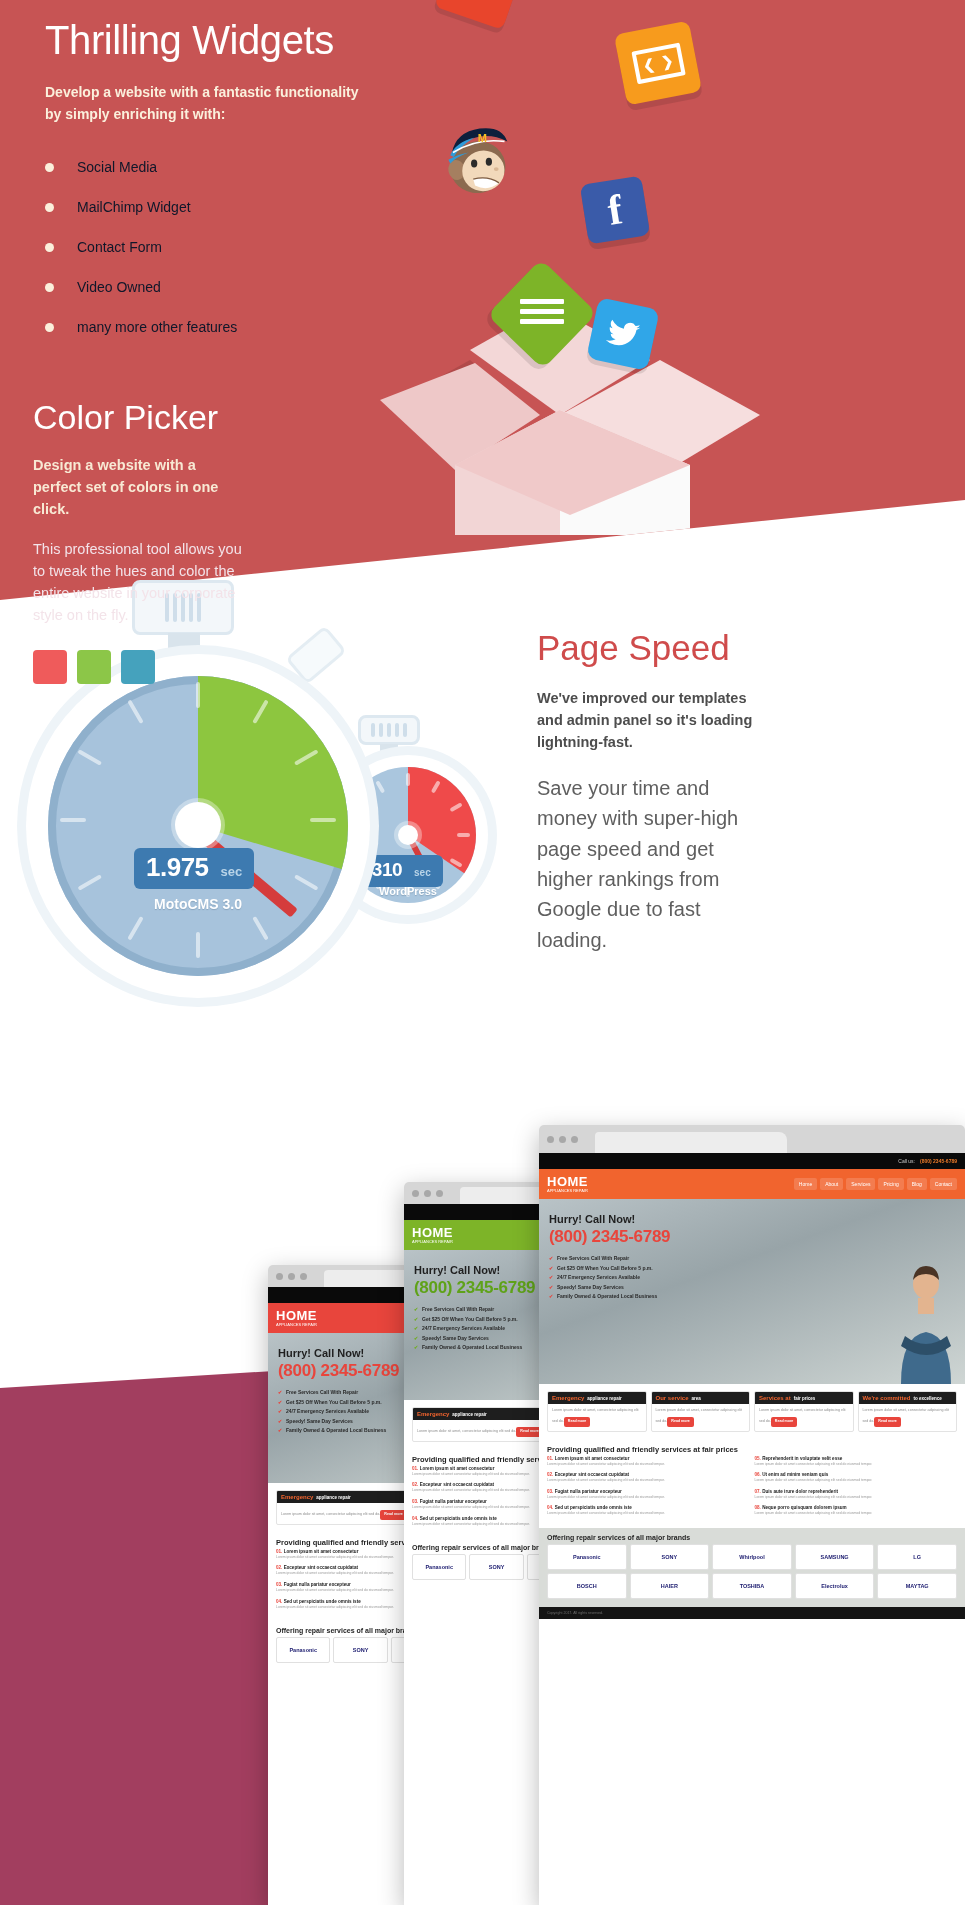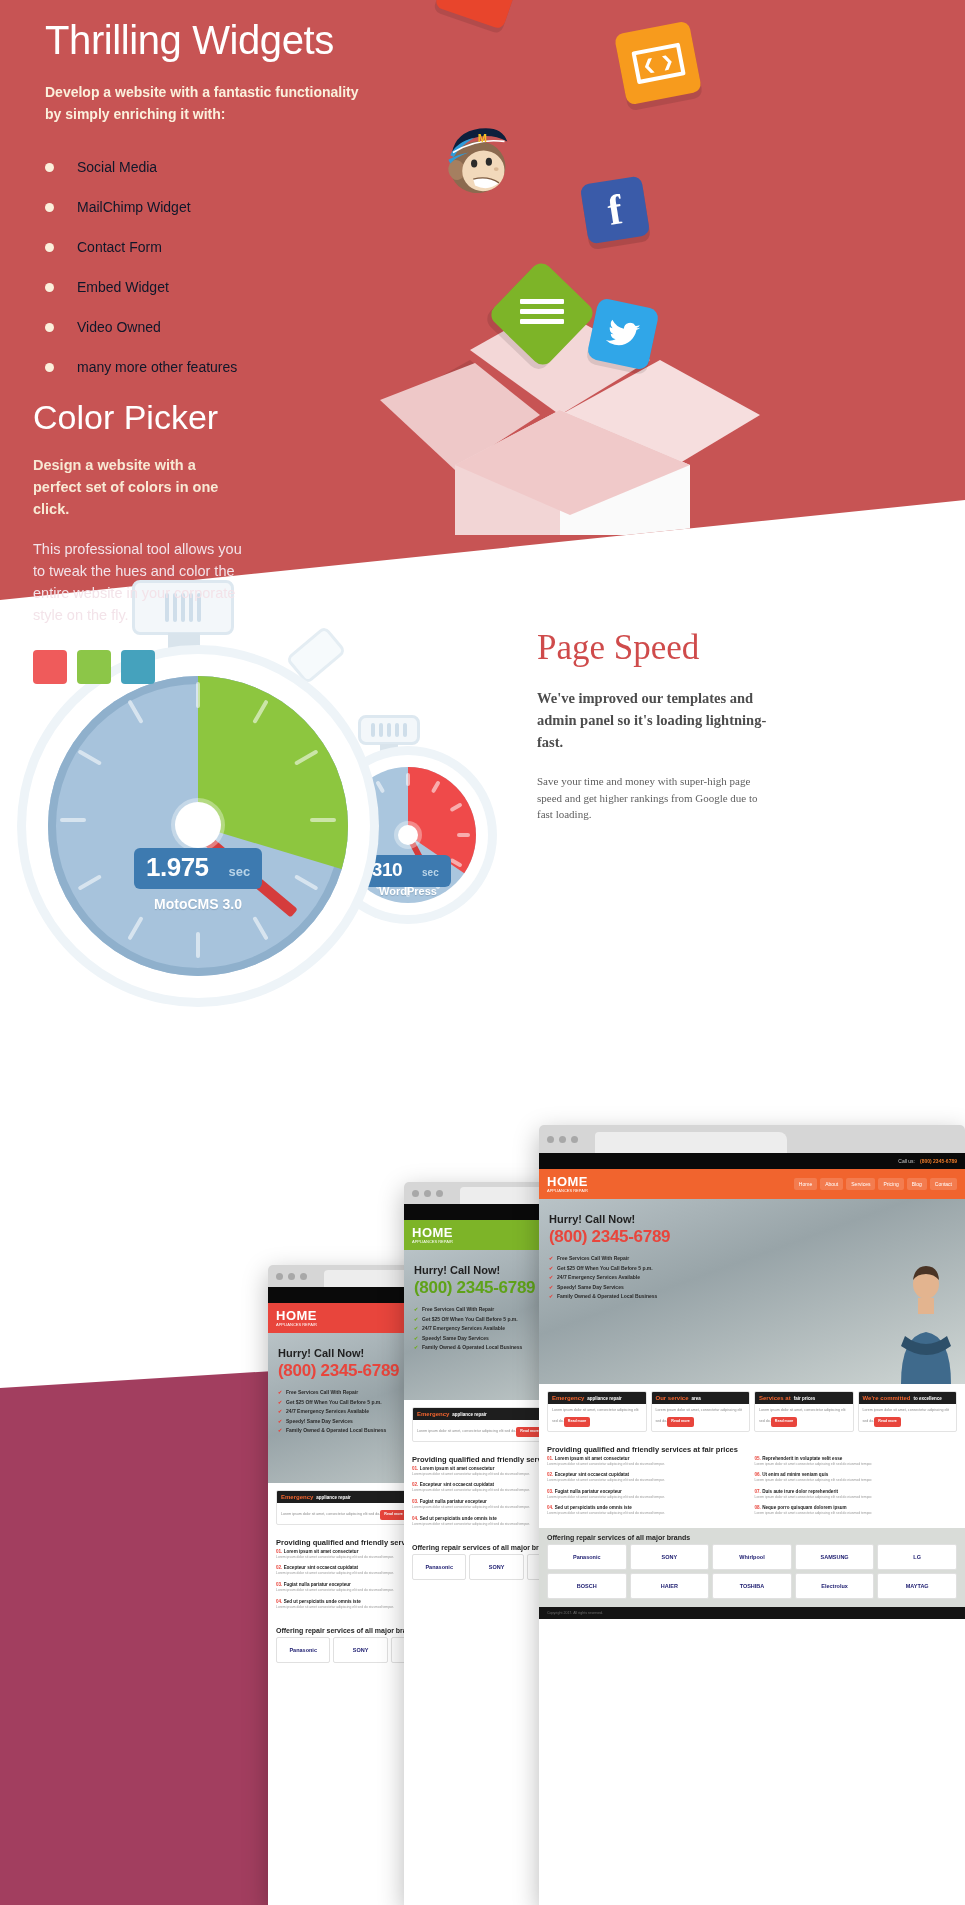--- a/index.html
+++ b/index.html
@@ -81,27 +81,27 @@
   .card-tw {
     position:absolute; left:232px; top:38px; width:62px; height:62px;
     background:#30a6e8; border-radius:10px; transform:rotate(12deg);
     box-shadow:0 5px 0 rgba(0,0,0,0.10);
     display:flex; align-items:center; justify-content:center;
     color:#fff; font-size:34px; line-height:1;
   }
 
   
   .sec-speed { position:absolute; left:0; top:500px; width:965px; height:900px; }
-  .speed-text { position:absolute; left:537px; top:130px; width:230px;font-family:Liberation Serif, serif; }
+  .speed-text { position:absolute; left:537px; top:130px; width:230px; }
   .h1-speed { font-size:35px; color:#cf4b4b; font-weight:400; line-height:1.05; }
   .speed-lead {
     margin-top:20px; font-size:14.5px; font-weight:bold; color:#4d4d4d; line-height:1.52;
   }
   .speed-body {
-    margin-top:20px; font-size:11px; color:#5f5f5f; line-height:1.52;
+    margin-top:20px; font-size:20px; color:#5f5f5f; line-height:1.52;
   }
 
   
   .sw { position:absolute; }
   .sw-small { left:318px; top:215px; width:180px; height:200px; }
   .sw-big   { left:18px;  top:80px;  width:400px; height:420px; }
   .crown {
     position:absolute; background:#f3f7fa; border:3px solid #dde8f0;
     border-radius:8px; display:flex; gap:4px; align-items:center; justify-content:center;
   }
@@ -126,21 +126,21 @@
   }
   .hand {
     position:absolute; border-radius:3px; background:#d53c3c; transform-origin:50% 100%;
   }
   .hub {
     position:absolute; border-radius:50%; background:#ffffff;
     box-shadow:0 0 0 4px rgba(255,255,255,0.35);
   }
   .badge {
     position:absolute; background:#3d7ab0; border-radius:6px; color:#fff;
-    display:flex; align-items:baseline; justify-content:center; gap:20px;
+    display:flex; align-items:baseline; justify-content:center; gap:12px;
     padding:4px 12px 6px;
   }
   .badge .num { font-size:26px; font-weight:bold; letter-spacing:-0.5px; }
   .badge .sec { font-size:13px; font-weight:bold; color:#b9d4e8; }
   .badge-s .num { font-size:19px; }
   .badge-s .sec { font-size:10px; }
   .swlabel {
     position:absolute; text-align:center; color:#ffffff; font-weight:bold;
     text-shadow:0 1px 1px rgba(80,110,135,0.35);
   }
@@ -256,21 +256,20 @@
 
   <section class="sec-widgets">
 
     <div class="widgets-inner">
       <h1 class="h1-widgets">Thrilling Widgets</h1>
       <p class="sub-widgets">Develop a website with a fantastic functionality by simply enriching it with:</p>
       <ul class="feat-list">
         <li><span class="bul"></span><span>Social Media</span></li>
         <li><span class="bul"></span><span>MailChimp Widget</span></li>
         <li><span class="bul"></span><span>Contact Form</span></li>
-        <li><span class="bul"></span><span>Embed Widget</span></li>
         <li><span class="bul"></span><span>Video Owned</span></li>
         <li><span class="bul"></span><span>many more other features</span></li>
       </ul>
     </div>
 
     <div class="fl card-red"></div>
 
     <div class="fl card-embed">
       <div class="frm">
         <span>❮</span>

